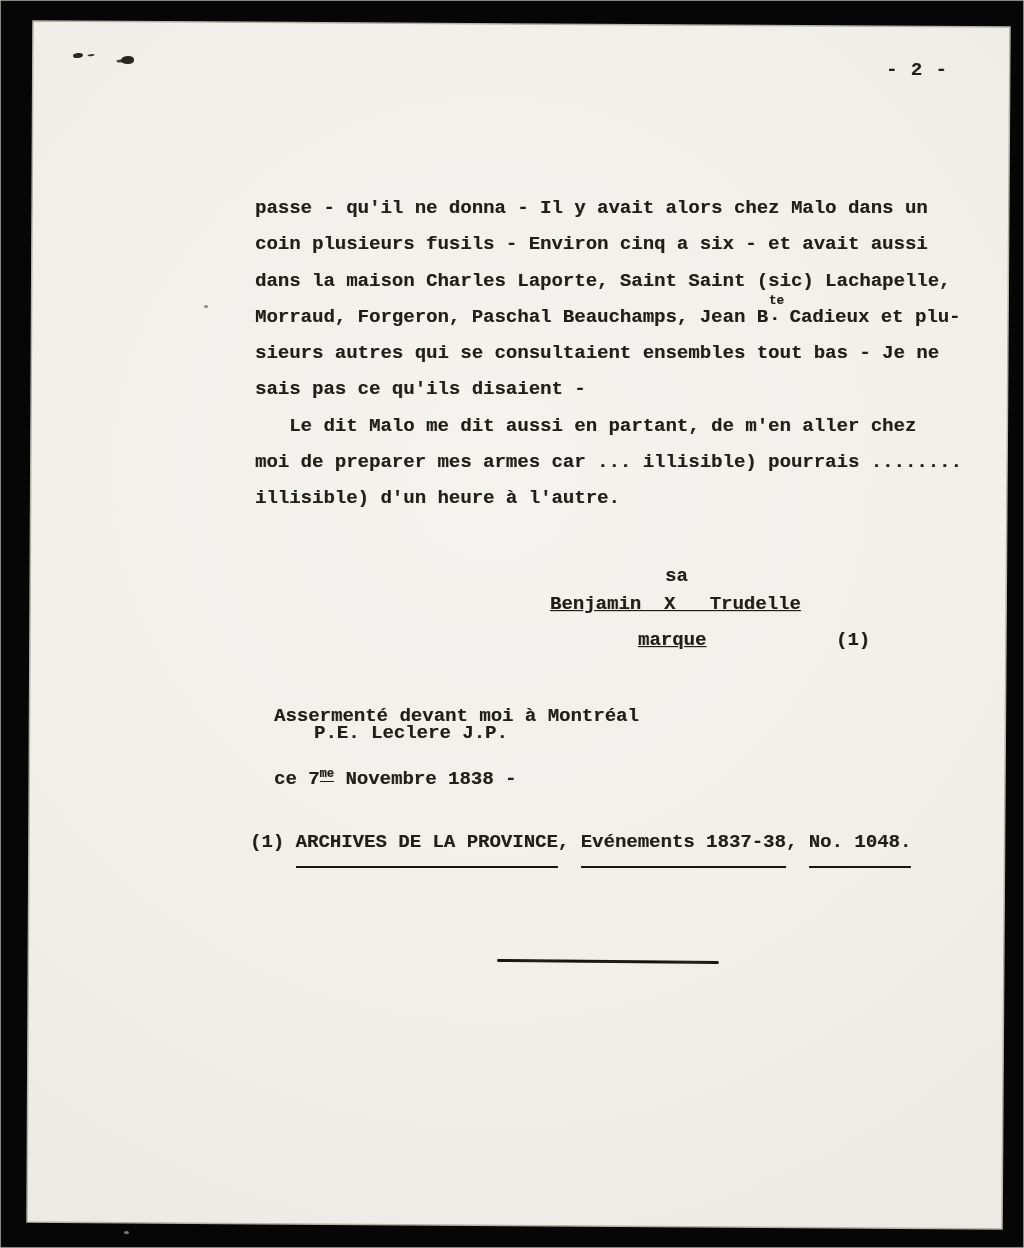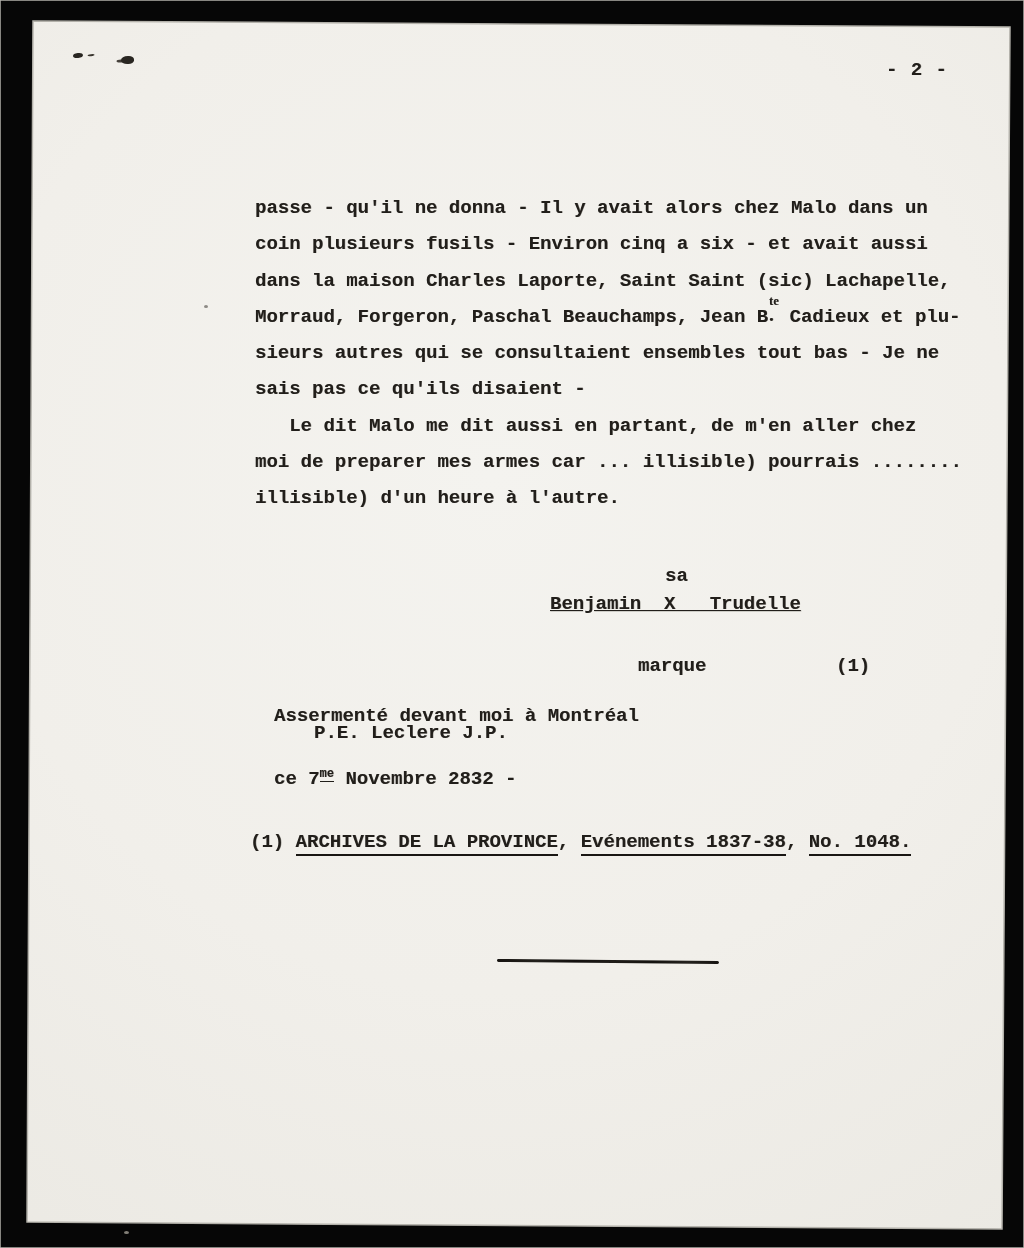--- a/index.html
+++ b/index.html
@@ -17,32 +17,32 @@
     font-weight:bold;
     font-size:19px;
     white-space:pre;
     text-shadow:0.4px 0.4px 0.4px rgba(35,30,25,0.45);
   }
   .page-number{position:absolute;left:886px;top:58px;line-height:24px;letter-spacing:1px;}
   .body-text{position:absolute;left:255px;top:190px;}
   .tline{height:36.3px;line-height:36.3px;}
   .sig-sa{position:absolute;left:665px;top:564px;line-height:24px;text-align:center;}
   .sig-name{position:absolute;left:550px;top:592px;line-height:24px;text-decoration:underline;}
-  .sig-marque{position:absolute;left:638px;top:654px;line-height:24px;}
+  .sig-marque{position:absolute;left:638px;top:628px;line-height:24px;text-decoration:underline;}
   .sig-marque .ref{position:absolute;left:198px;top:0;}
   .sworn{position:absolute;left:258px;top:663px;}
   .sworn div{height:19px;line-height:19px;margin-left:16px;}
   .officer{position:absolute;left:314px;top:721px;line-height:24px;}
   .footnote{position:absolute;left:250px;top:830px;line-height:24px;}
-  .footnote .u{border-bottom:2.4px solid #191613;padding-bottom:1px;}
+  .footnote .u{border-bottom:2.4px solid #191613;padding-bottom:13px;}
   .sup{
     font-size:12px;vertical-align:7px;letter-spacing:0;
     border-bottom:1.6px solid #211e1a;line-height:0;
   }
-  .stack{display:inline-block;position:relative;width:10px;height:19px;vertical-align:baseline;font-family:Liberation Serif, serif;}
+  .stack{display:inline-block;position:relative;width:10px;height:19px;vertical-align:baseline;}
   .stack .st-top{position:absolute;left:1px;top:-8px;font-size:12.5px;line-height:12px;}
   .stack .st-bot{position:absolute;left:1px;top:6px;font-size:19px;line-height:12px;}
   .rule{
     position:absolute;left:497px;top:959px;width:222px;height:3px;
     background:linear-gradient(90deg,#171411 0%,#22201c 18%,#13100e 35%,#201d19 52%,#14120f 70%,#23211d 86%,#171411 100%);
     transform:rotate(0.5deg);transform-origin:left center;border-radius:2px;
   }
   .speck{position:absolute;background:#292621;border-radius:50%;}
   .s1{left:73px;top:53px;width:10px;height:5px;transform:rotate(-6deg);box-shadow:13px 1px 0 -1.5px #3a362f;}
   .s2{left:121px;top:56px;width:13px;height:8px;border-radius:60% 45% 50% 55%;box-shadow:-7px 1px 0 -2.5px #45403a;}
@@ -62,21 +62,21 @@
   <span class="speck s3"></span>
 
   <div class="ink body-text" id="body-text"><div class="tline"><span>passe - qu'il ne donna - Il y avait alors chez Malo dans un</span></div><div class="tline"><span>coin plusieurs fusils - Environ cinq a six - et avait aussi</span></div><div class="tline"><span>dans la maison Charles Laporte, Saint Saint (sic) Lachapelle,</span></div><div class="tline"><span>Morraud, Forgeron, Paschal Beauchamps, Jean B</span><span class="stack"><span class="st-top">te</span><span class="st-bot">.</span></span><span> Cadieux et plu-</span></div><div class="tline"><span>sieurs autres qui se consultaient ensembles tout bas - Je ne</span></div><div class="tline"><span>sais pas ce qu'ils disaient -</span></div><div class="tline"><span>   Le dit Malo me dit aussi en partant, de m'en aller chez</span></div><div class="tline"><span>moi de preparer mes armes car ... illisible) pourrais ........</span></div><div class="tline"><span>illisible) d'un heure à l'autre.</span></div></div>
 
   <div class="ink sig-sa">sa</div>
   <div class="ink sig-name">Benjamin  X   Trudelle</div>
   <div class="ink sig-marque"><span>marque</span><span class="ref">(1)</span></div>
 
   <div class="ink sworn">
     <div>Assermenté devant moi à Montréal</div>
-    <div><span>ce 7</span><span class="sup">me</span><span> Novembre 2832 -</span></div>
+    <div><span>ce 7</span><span class="sup">me</span><span> Novembre 1838 -</span></div>
   </div>
 
   <div class="ink officer">P.E. Leclere J.P.</div>
 
   <div class="ink footnote"><span>(1) </span><span class="u">ARCHIVES DE LA PROVINCE</span><span>, </span><span class="u">Evénements 1837-38</span><span>, </span><span class="u">No. 1048.</span></div>
 
   <div class="rule"></div>
 </div>
 
 <svg class="frame" width="1024" height="1248" viewBox="0 0 1024 1248">

